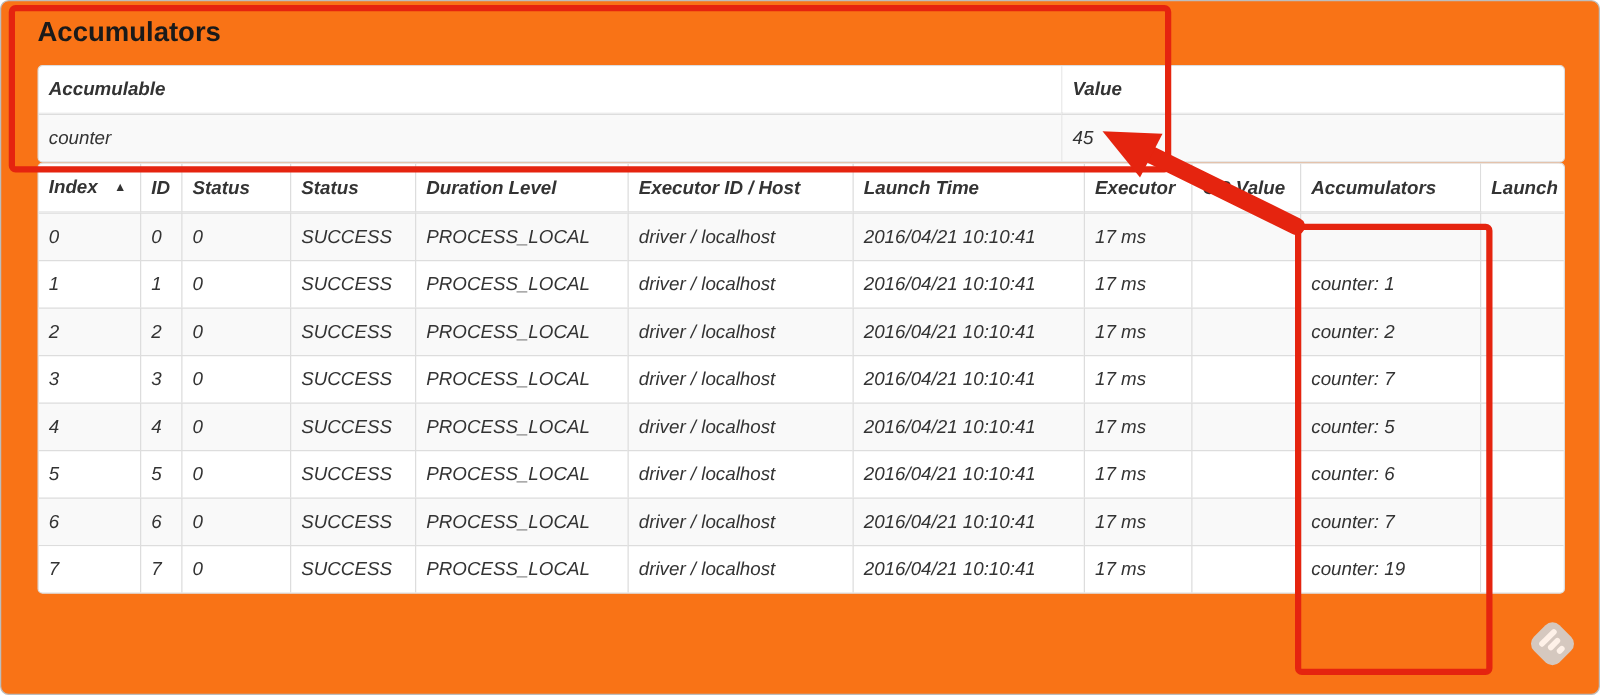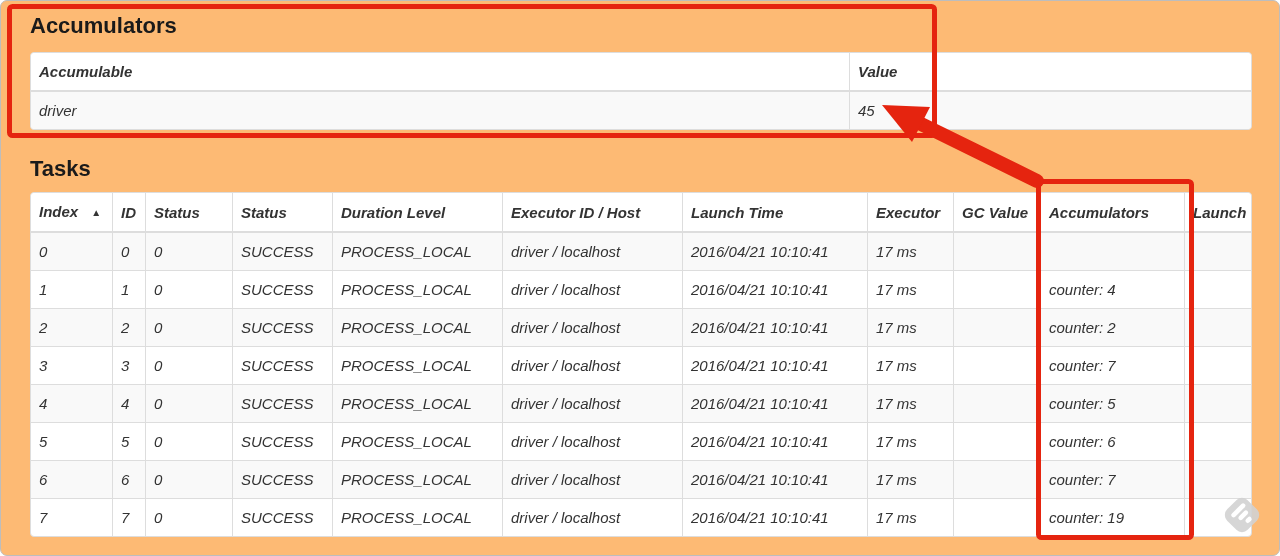--- a/index.html
+++ b/index.html
@@ -11,21 +11,21 @@
     width: 1280px;
     height: 556px;
     position: relative;
     overflow: hidden;
     font-family: "Liberation Sans", sans-serif;
   }
   .frame {
     position: absolute;
     inset: 0;
     box-sizing: border-box;
-    background: #fdba74;
+    background: #f97316;
     border: 1px solid #bdbdbd;
     border-radius: 7px;
     overflow: hidden;
   }
   .content {
     padding: 12px 27px 0 29px;
   }
   .section-title {
     font-size: 22px;
     line-height: 25px;
@@ -105,27 +105,26 @@
         <col>
       </colgroup>
       <thead>
         <tr>
             <th>Accumulable</th>
             <th>Value</th>
           </tr>
       </thead>
       <tbody>
           <tr>
-            <td>driver</td>
+            <td>counter</td>
             <td>45</td>
           </tr>
         </tbody>
     </table>
 
-    <h4 class="section-title tasks-title">Tasks</h4>
 
     <table class="ui-table">
       <colgroup>
         <col style="width:81px">
         <col style="width:33px">
         <col style="width:87px">
         <col style="width:100px">
         <col style="width:170px">
         <col style="width:180px">
         <col style="width:185px">
@@ -166,21 +165,21 @@
           <tr>
             <td>1</td>
             <td>1</td>
             <td>0</td>
             <td>SUCCESS</td>
             <td>PROCESS_LOCAL</td>
             <td>driver / localhost</td>
             <td>2016/04/21 10:10:41</td>
             <td>17 ms</td>
             <td></td>
-            <td>counter: 4</td>
+            <td>counter: 1</td>
             <td></td>
           </tr>
           <tr>
             <td>2</td>
             <td>2</td>
             <td>0</td>
             <td>SUCCESS</td>
             <td>PROCESS_LOCAL</td>
             <td>driver / localhost</td>
             <td>2016/04/21 10:10:41</td>

